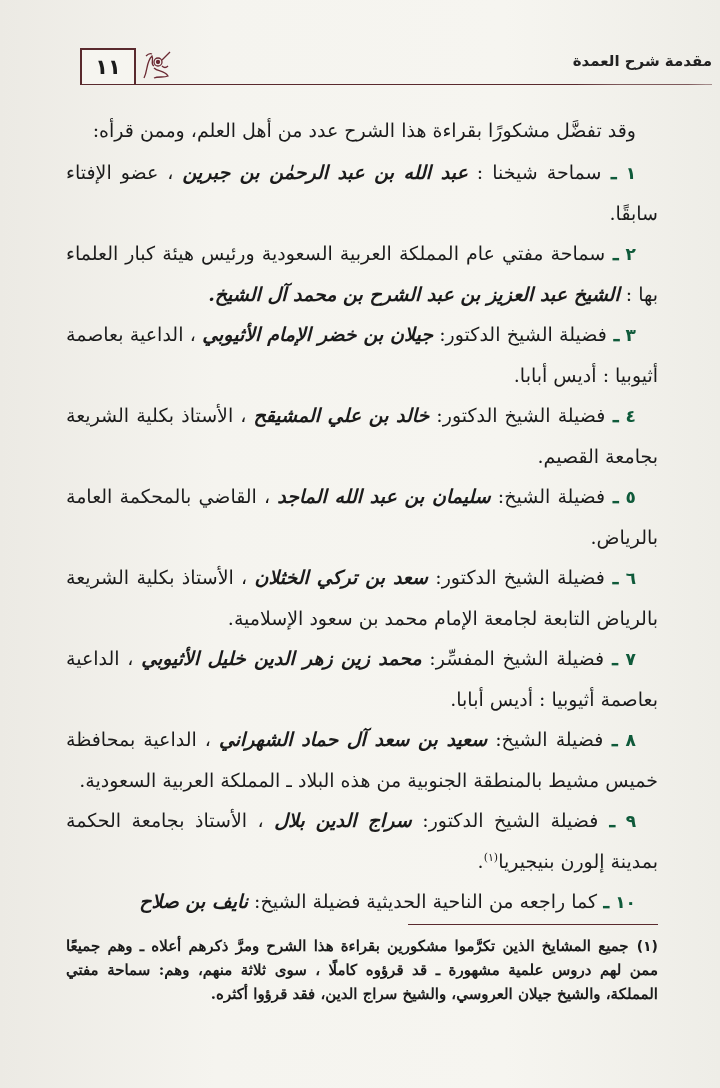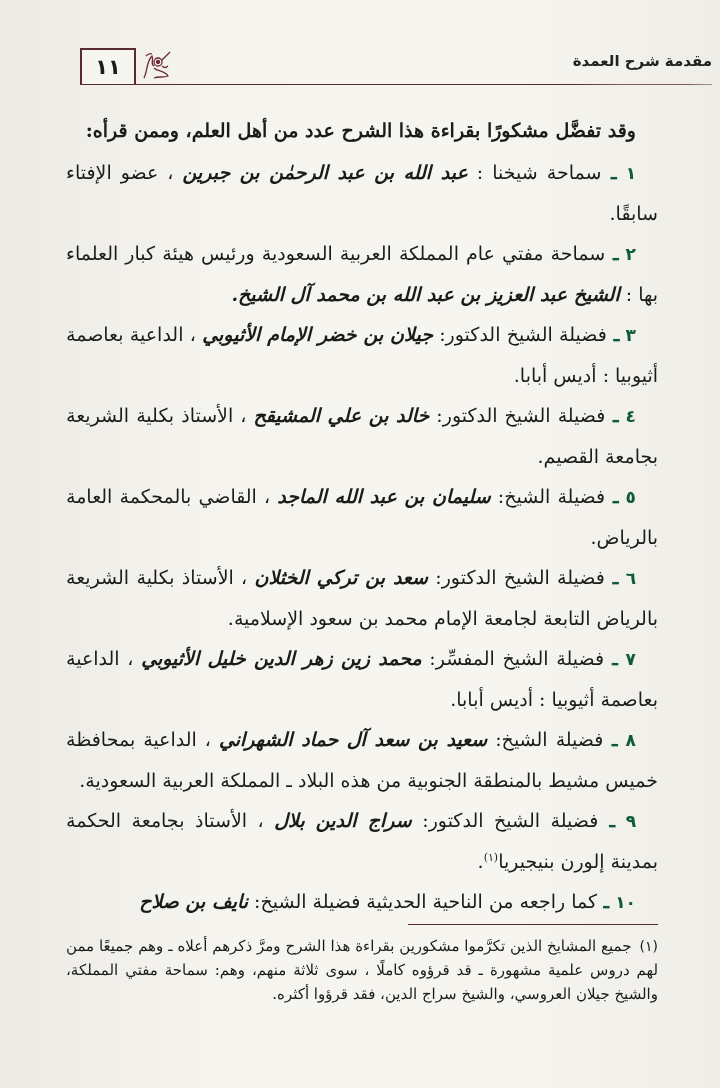--- a/index.html
+++ b/index.html
@@ -82,21 +82,21 @@
       right: 62px;
       direction: rtl;
       text-align: justify;
       font-size: 19px;
       line-height: 40px;
     }
     .content p {
       margin: 0;
     }
     .intro {
-      font-weight: bold;
+      font-weight: normal;
       text-indent: 22px;
       margin-bottom: 2px !important;
     }
     .item {
       text-indent: 22px;
     }
     .num {
       color: #0f5a3a;
       font-weight: bold;
       font-family: "DejaVu Sans", sans-serif;
@@ -126,20 +126,21 @@
     .footnote {
       position: absolute;
       top: 934px;
       left: 66px;
       right: 62px;
       direction: rtl;
       text-align: justify;
       font-size: 15px;
       line-height: 24px;
       color: #1b1b1b;
+      font-weight: bold;
     }
     .fn-label {
       font-family: "DejaVu Sans", sans-serif;
       font-size: 14px;
       margin-left: 8px;
     }
   </style>
 </head>
 <body>
 
@@ -170,21 +171,21 @@
       <span class="dash"> ـ </span>
       <span>سماحة شيخنا : </span>
       <span class="b">عبد الله بن عبد الرحمٰن بن جبرين</span>
       <span>، عضو الإفتاء سابقًا.</span>
     </p>
 
     <p class="item">
       <span class="num">٢</span>
       <span class="dash"> ـ </span>
       <span>سماحة مفتي عام المملكة العربية السعودية ورئيس هيئة كبار العلماء بها : </span>
-      <span class="b">الشيخ عبد العزيز بن عبد الله بن محمد آل الشيخ.</span>
+      <span class="b">الشيخ عبد العزيز بن عبد الشرح بن محمد آل الشيخ.</span>
       <span></span>
     </p>
 
     <p class="item">
       <span class="num">٣</span>
       <span class="dash"> ـ </span>
       <span>فضيلة الشيخ الدكتور: </span>
       <span class="b">جيلان بن خضر الإمام الأثيوبي</span>
       <span>، الداعية بعاصمة أثيوبيا : أديس أبابا.</span>
     </p>

